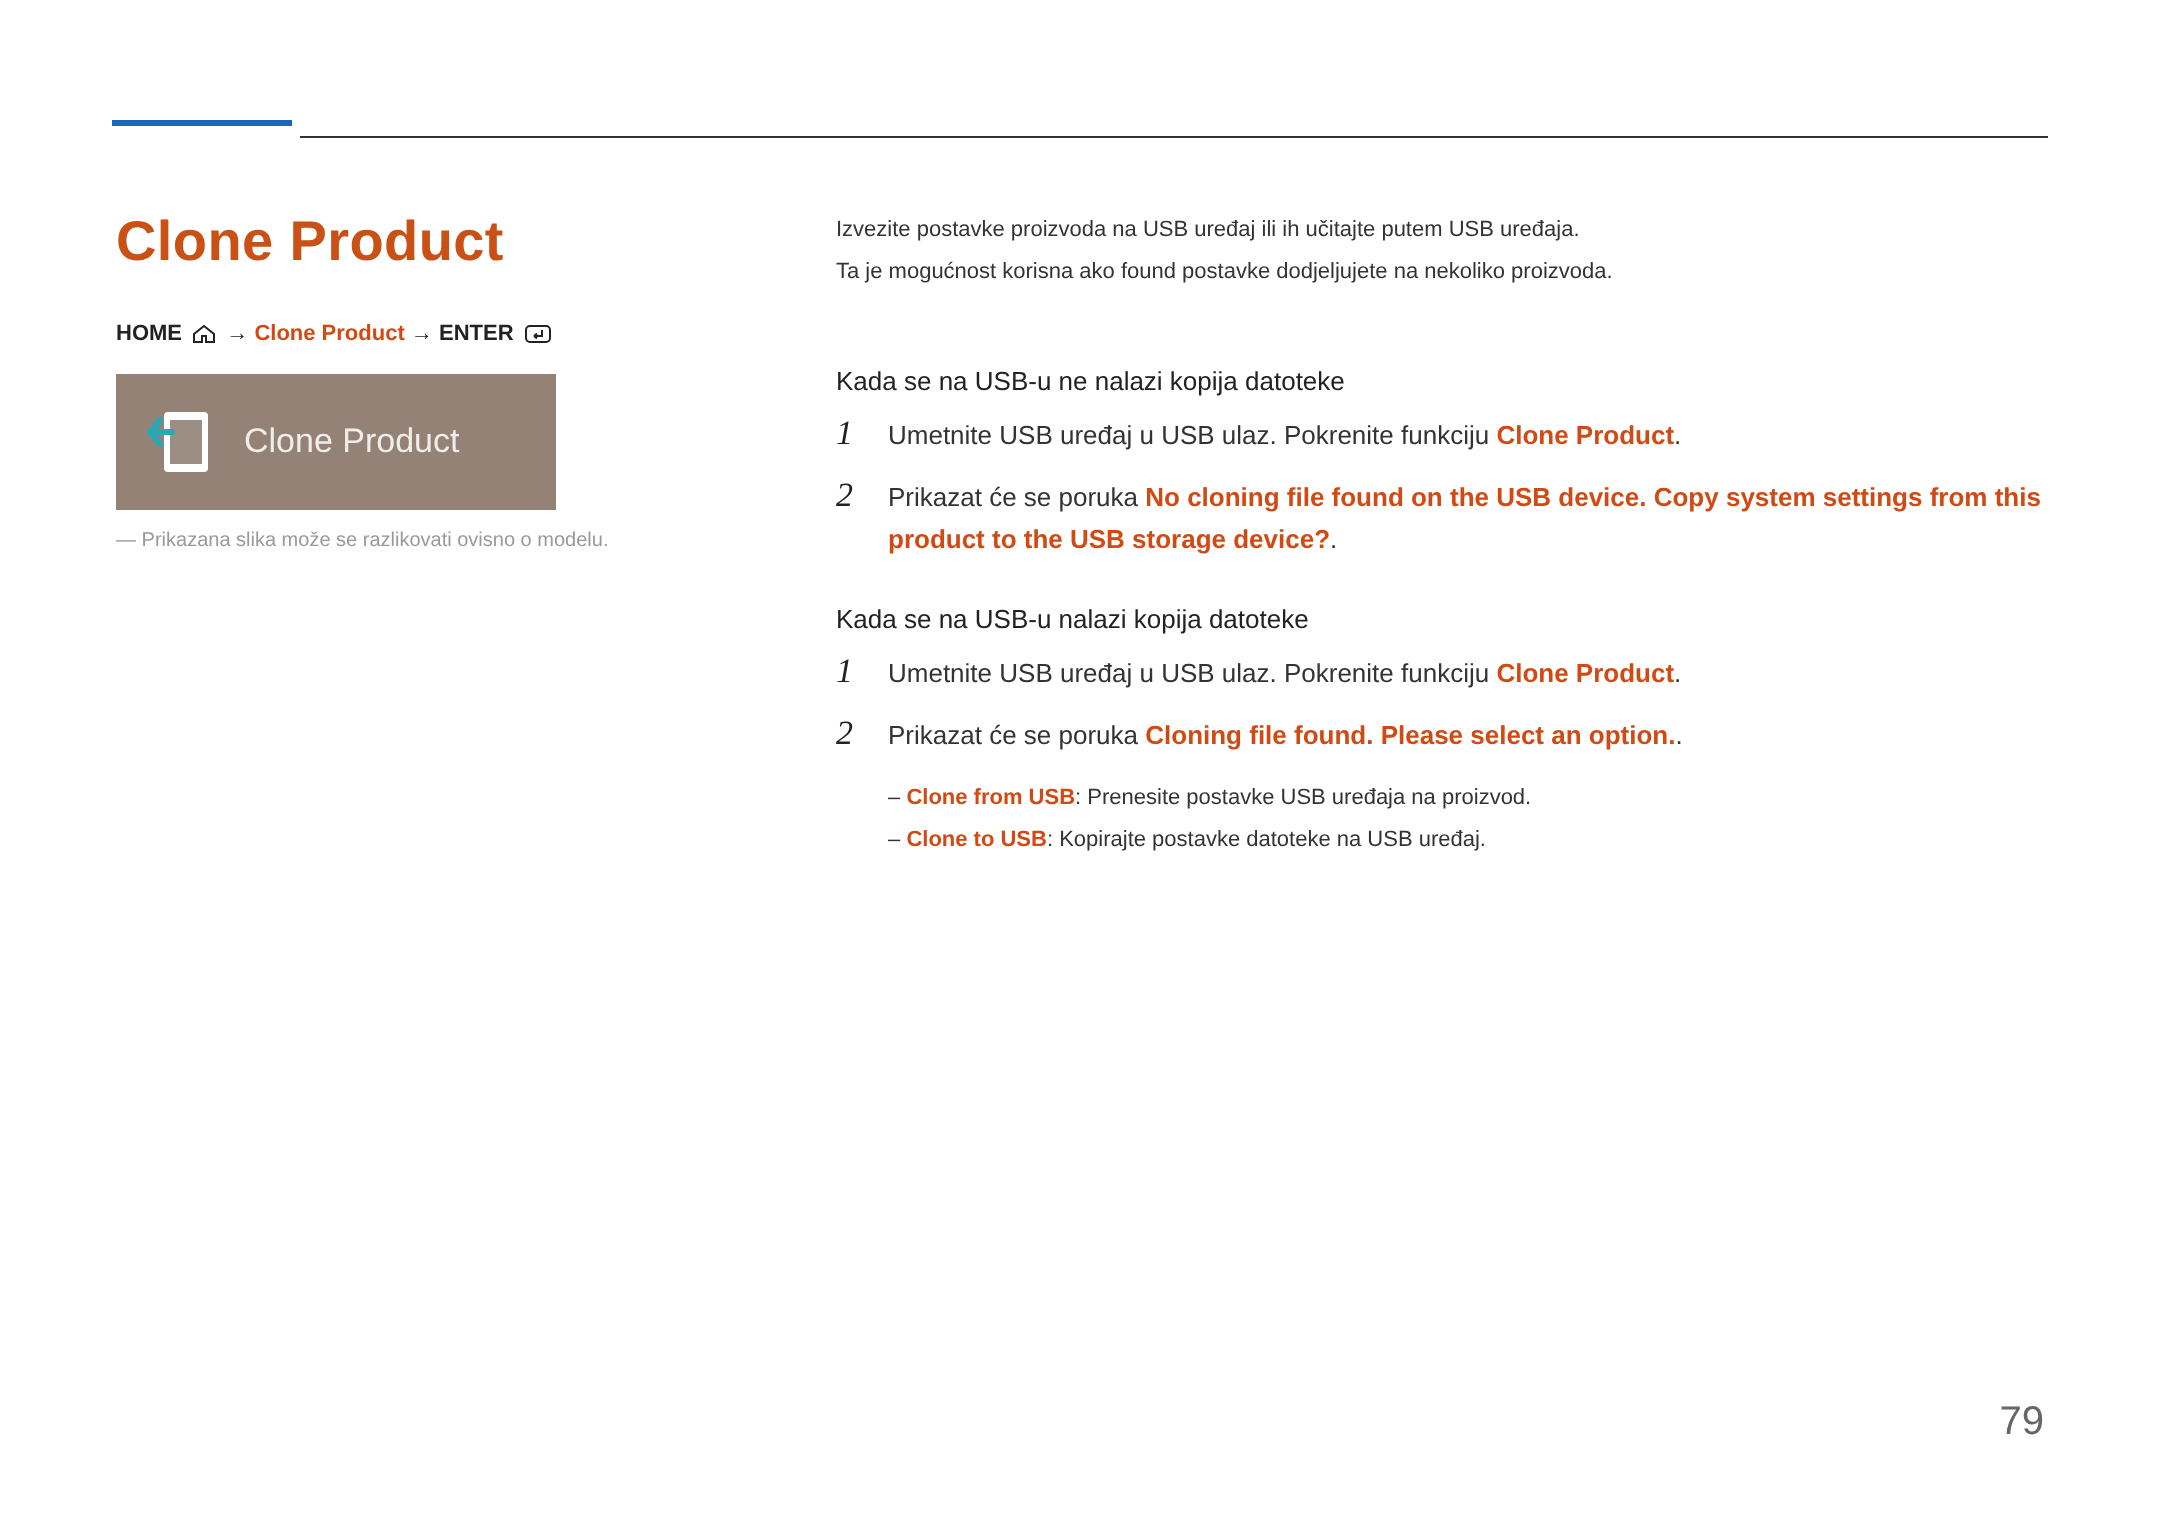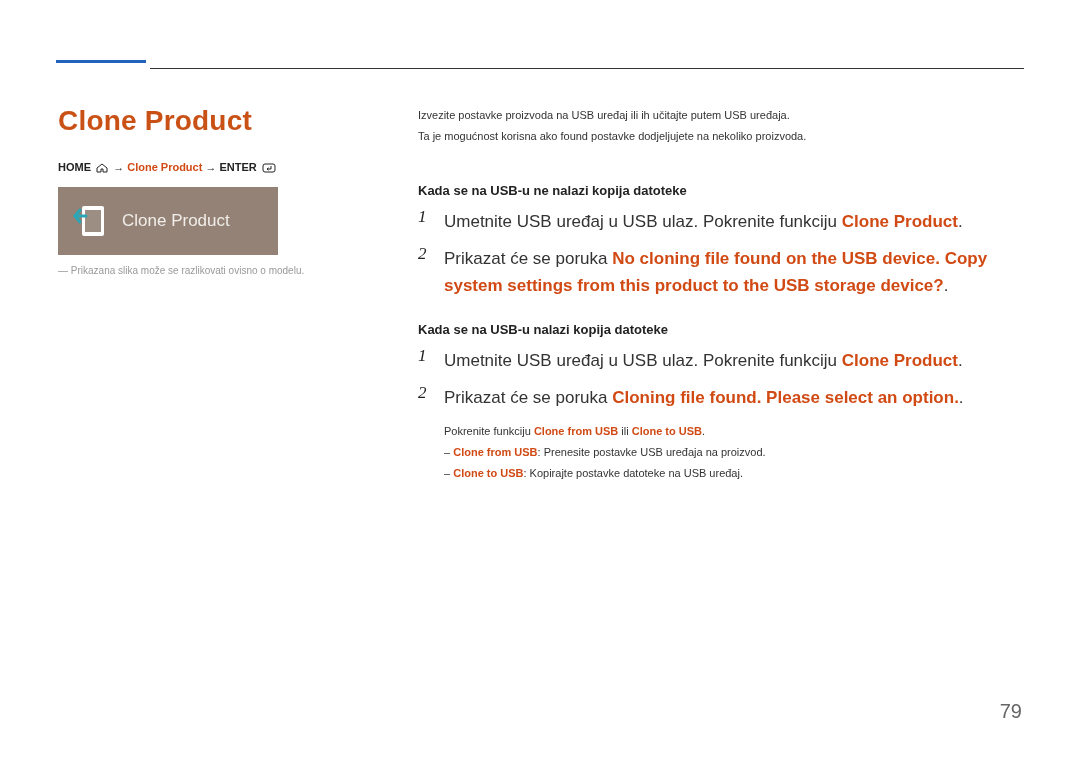--- a/index.html
+++ b/index.html
@@ -15,25 +15,25 @@
   .breadcrumb .orange { color: #d14a14; }
   .breadcrumb .icon { display:inline-block; vertical-align: -2px; margin: 0 2px; }
   .tile { width: 220px; height: 68px; background: #948276; display: flex; align-items: center; padding: 0 14px; gap: 12px; margin-bottom: 10px; }
   .tile-icon { width: 38px; height: 38px; position: relative; }
   .tile-icon .device { position:absolute; left:10px; top:4px; width:22px; height:30px; background:#fff; border-radius:2px; }
   .tile-icon .device-inner { position:absolute; left:13px; top:8px; width:16px; height:22px; background:#9d8e83; }
   .tile-label { color: #f1eeea; font-size: 17px; font-weight: 400; }
   .footnote { font-size: 10px; color: #999; }
   .footnote::before { content: "― "; color:#999; }
   .para { font-size: 11px; color: #333; line-height: 1.55; margin-bottom: 4px; }
-  .h2 { font-size: 13px; font-weight: 700; color: #222; margin-top: 22px; margin-bottom: 10px; }
+  .h2 { font-size: 13px; font-weight: 400; color: #222; margin-top: 22px; margin-bottom: 10px; }
   .h2.first { margin-top: 38px; }
   .step { display: flex; align-items: flex-start; gap: 14px; margin-bottom: 10px; }
   .step-num { font-size: 17px; font-weight: 400; color: #222; font-family: Georgia, "Times New Roman", serif; font-style: italic; line-height: 1; padding-top: 0px; width: 12px; }
-  .step-body { flex:1; font-size: 17px; color:#333; line-height:1.6; }
+  .step-body { flex:1; font-size: 13px; color:#333; line-height:1.6; }
   .orange-strong { color: #d14a14; font-weight: 700; }
   .sub-line { font-size: 11px; color:#333; line-height:1.9; padding-left: 26px; }
   .sub-line.dashed::before { content: "‒ "; color:#333; }
   .sub-line.gray { color:#888; }
   .sub-line.gray::before { content: "― "; color:#888; }
   .page-num { position: absolute; right: 58px; bottom: 40px; font-size: 20px; color: #666; font-family: "Helvetica Neue", Arial, sans-serif; }
   svg { display:block; }
 </style>
 </head>
 <body>
@@ -110,23 +110,20 @@
         </div>
       </div>
 
       <div class="step">
         <div class="step-num">2</div>
         <div class="step-body">
           <span>Prikazat će se poruka </span><span class="orange-strong">Cloning file found. Please select an option.</span><span>.</span>
         </div>
       </div>
 
-      <div class="sub-line">
-        <span>Pokrenite funkciju </span><span class="orange-strong">Clone from USB</span><span> ili </span><span class="orange-strong">Clone to USB</span><span>.</span>
-      </div>
 
       <div class="sub-line dashed">
         <span class="orange-strong">Clone from USB</span><span>: Prenesite postavke USB uređaja na proizvod.</span>
       </div>
       <div class="sub-line dashed">
         <span class="orange-strong">Clone to USB</span><span>: Kopirajte postavke datoteke na USB uređaj.</span>
       </div>
 
     </div>
   </div>

